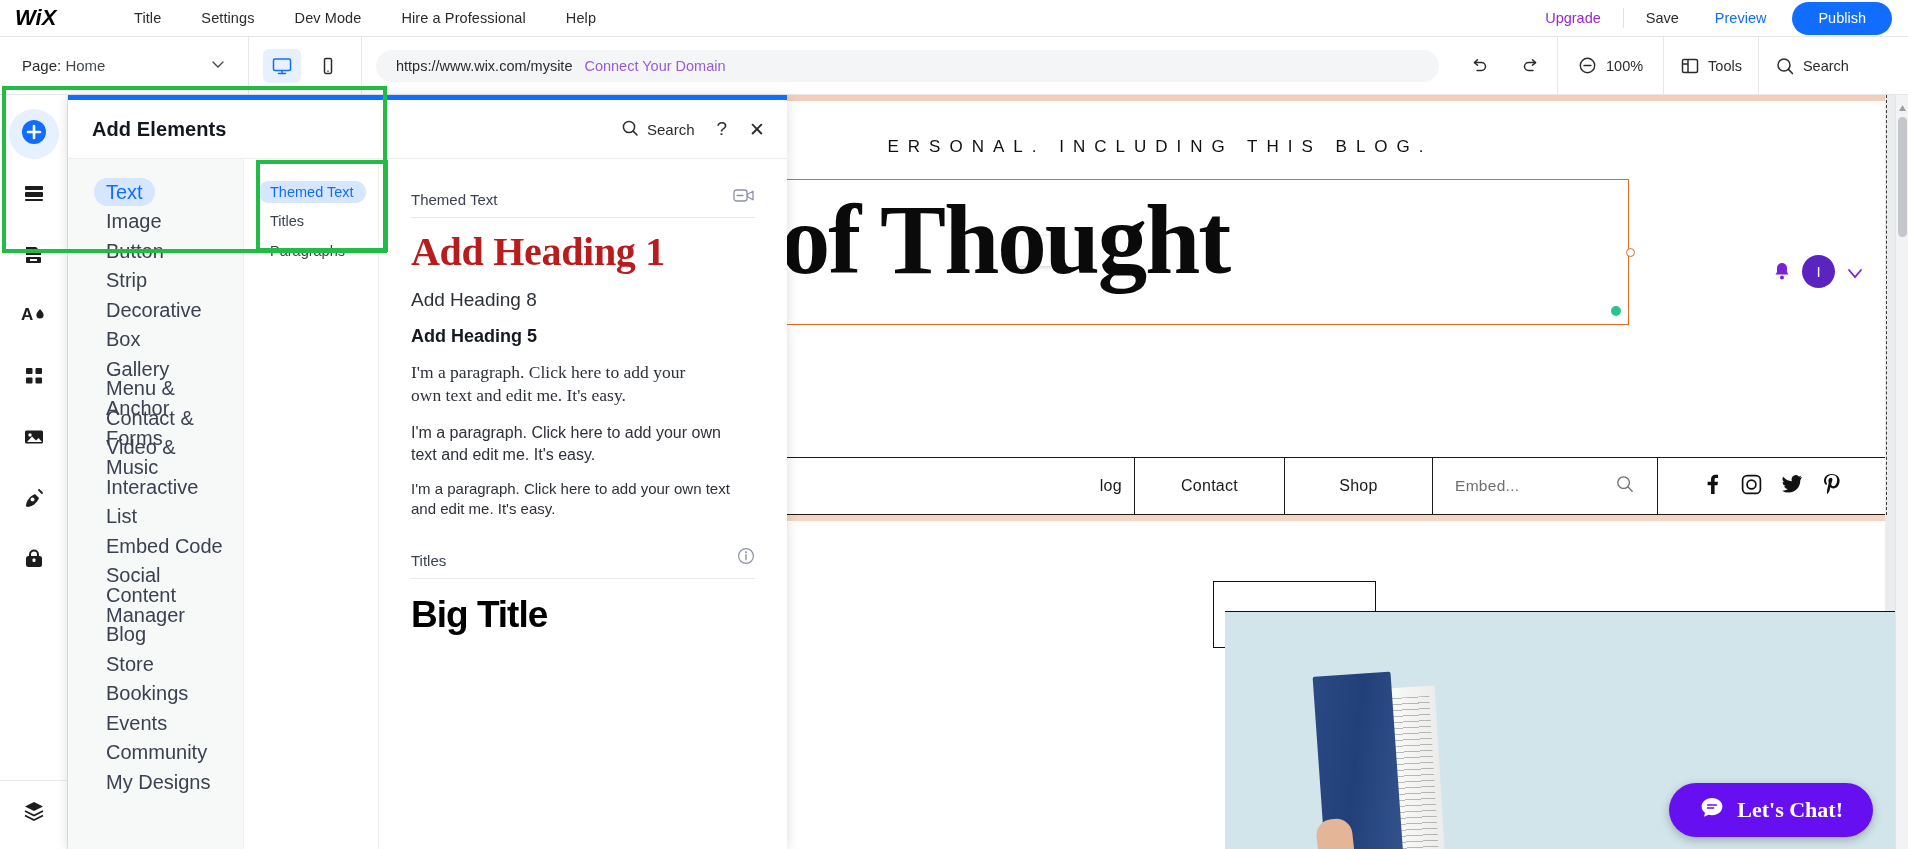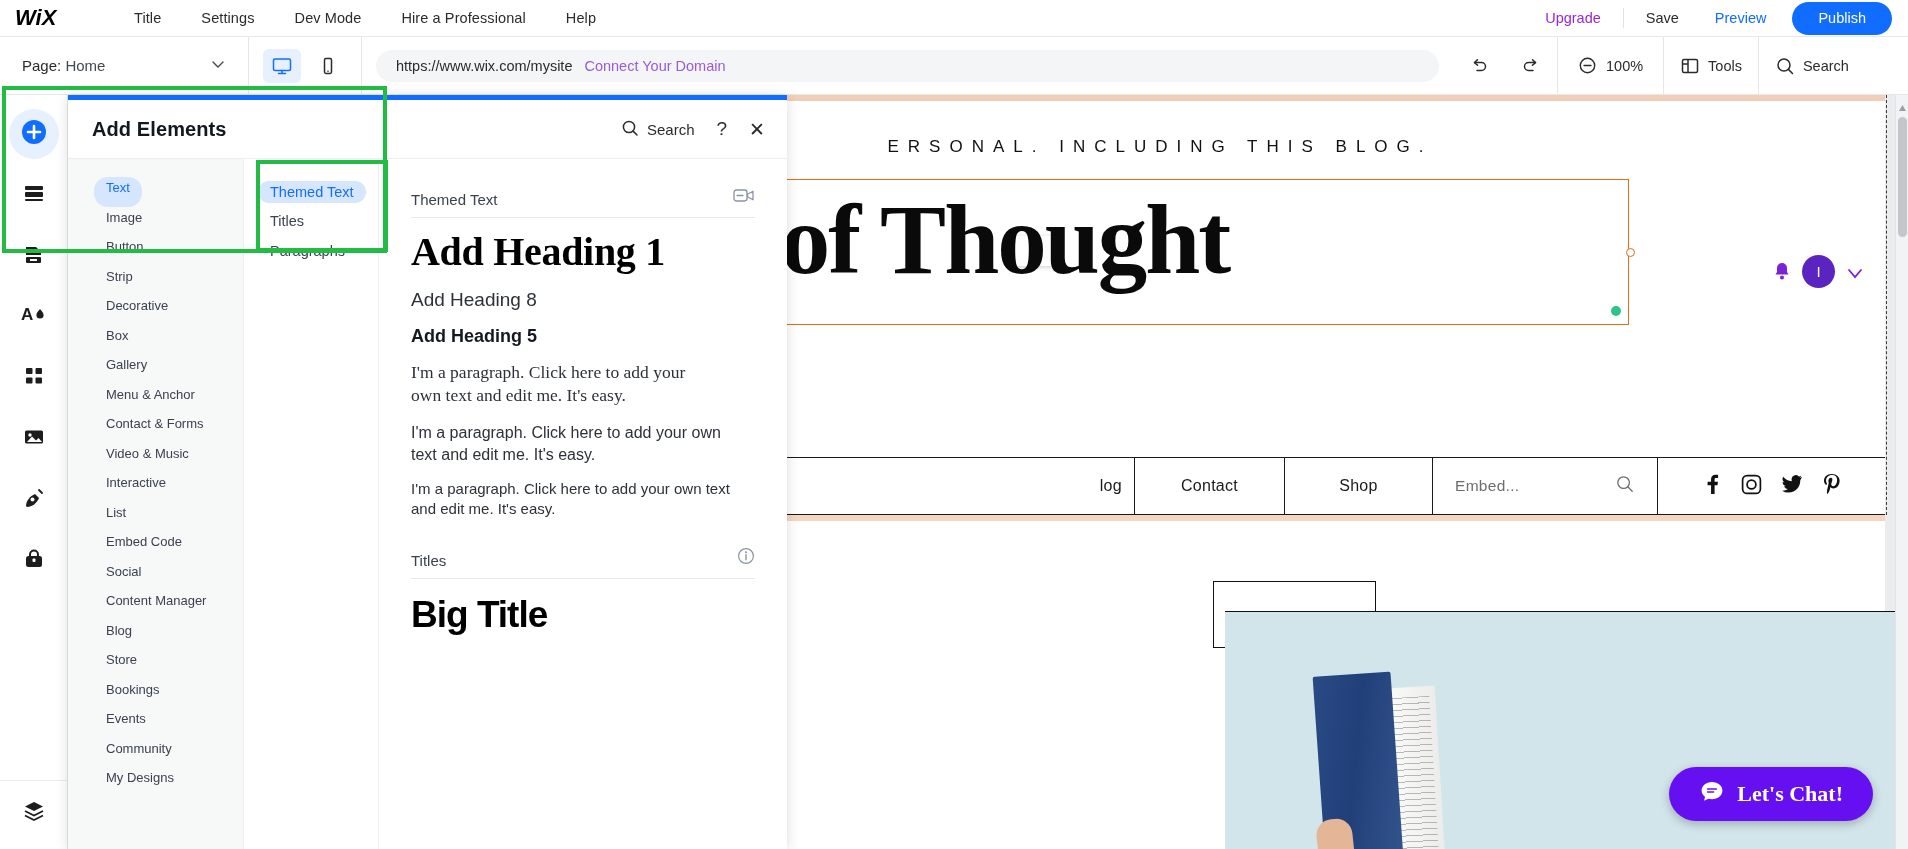--- a/index.html
+++ b/index.html
@@ -102,22 +102,22 @@
   .panel-search { display: flex; align-items: center; gap: 8px; font-size: 15px; color: #2b2b2b; cursor: pointer; }
   .panel-help { font-size: 19px; color: #2b2b2b; cursor: pointer; }
   .panel-close { font-size: 19px; color: #2b2b2b; cursor: pointer; }
 
   .panel-body { display: flex; height: 690px; }
   .cat-col {
     width: 176px; background: #f7f8f8; height: 100%;
     padding-top: 18px; border-right: 1px solid #eceef0; overflow: hidden;
   }
   .cat-item {
-    height: 29.5px; display: flex; padding-left: 26px;
-    font-size: 13px; color: #3b4150; cursor: pointer;
+    height: 29.5px; display: flex; align-items: center; padding-left: 26px;
+    font-size: 20px; color: #3b4150; cursor: pointer;
   }
   .cat-item .pill { padding: 4px 12px; border-radius: 14px; line-height: 1; }
   .cat-item.sel .pill { background: #d6e6fe; color: #116dff; }
 
   .sub-col {
     width: 135px; background: #fff; height: 100%; padding-top: 18px;
     border-right: 1px solid #eceef0; overflow: hidden;
   }
   .sub-item {
     height: 29.5px; display: flex; align-items: center; padding-left: 14px;
@@ -128,21 +128,21 @@
 
   .content-col { flex: 1; background: #fff; height: 100%; overflow: hidden; padding: 0 32px; position: relative; }
   .sec-head {
     display: flex; align-items: flex-end; padding-top: 28px; padding-bottom: 9px;
     border-bottom: 1px solid #e8e9eb;
   }
   .sec-title { font-size: 15px; color: #3b4150; }
   .sec-icon { margin-left: auto; }
   .themed-list { padding-top: 4px; }
   .th-item { cursor: pointer; padding: 7px 0; }
-  .h1s { font-family: "Liberation Serif", serif; font-size: 40px; font-weight: bold; color: #000000; line-height: 1.15; letter-spacing: -.3px; }
+  .h1s { font-family: "Liberation Serif", serif; font-size: 40px; font-weight: bold; color: #b91c1c; line-height: 1.15; letter-spacing: -.3px; }
   .h2s { font-family: "Liberation Serif", serif; font-size: 25px; font-weight: bold; color: #0b0b0b; line-height: 1.15; }
   .h3s { font-size: 19px; font-weight: normal; color: #2d3138; line-height: 1.2; }
   .h4s { font-family: "Liberation Serif", serif; font-size: 18px; font-weight: bold; color: #1a1a1a; }
   .h5s { font-size: 18px; font-weight: bold; color: #14181f; }
   .h6s { font-size: 14.5px; font-weight: normal; color: #2d3138; }
   .pserif { font-family: "Liberation Serif", serif; font-size: 17.5px; color: #2d3138; line-height: 1.35; }
   .psans { font-size: 16px; color: #2d3138; line-height: 1.35; }
   .psans-sm { font-size: 15px; color: #2d3138; line-height: 1.35; }
   .bigtitle { font-size: 37px; font-weight: bold; color: #000; letter-spacing: -1px; padding-top: 8px; }
 
@@ -246,21 +246,21 @@
   .scroll-track {
     position: absolute; top: 95px; right: 0; width: 13px; height: 754px;
     background: #f2f3f4; border-left: 1px solid #e2e4e6;
   }
   .scroll-thumb { position:absolute; top: 22px; left: 2px; width: 9px; height: 120px;
     background: #c3c6ca; border-radius: 5px; cursor: pointer; }
   .scroll-up { position:absolute; top: 4px; left: 2px; }
 
   
   .chat-btn {
-    position: absolute; bottom: 28px; right: 35px; height: 54px;
+    position: absolute; bottom: 12px; right: 35px; height: 54px;
     background: #6610f2; border-radius: 27px; display: flex; align-items: center;
     gap: 12px; padding: 0 30px; cursor: pointer;
     box-shadow: 0 3px 10px rgba(0,0,0,.25);
   }
   .chat-label { color:#fff; font-family:"Liberation Serif", serif; font-size: 22px; font-weight: bold; }
 
   
   .annot {
     position: absolute; border: 4px solid #22bb44; pointer-events: none; z-index: 80;
   }

